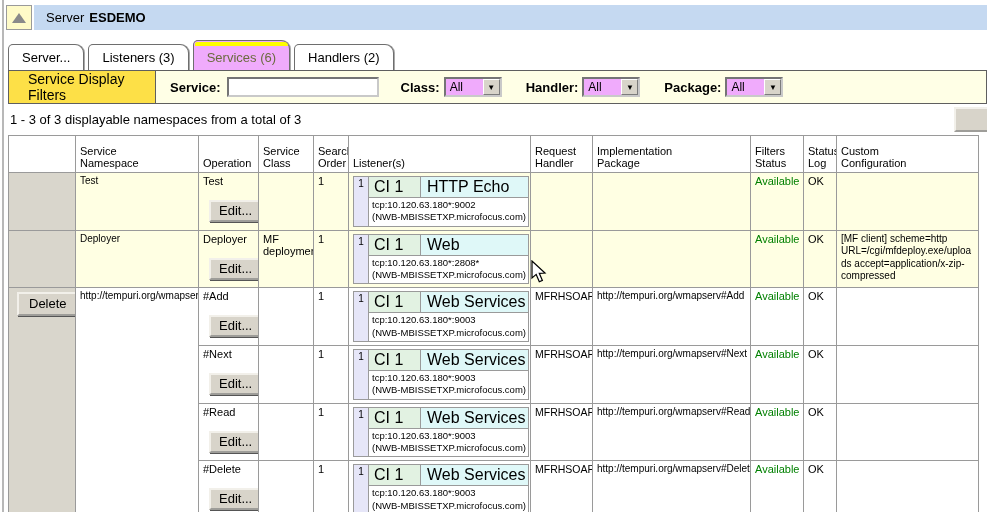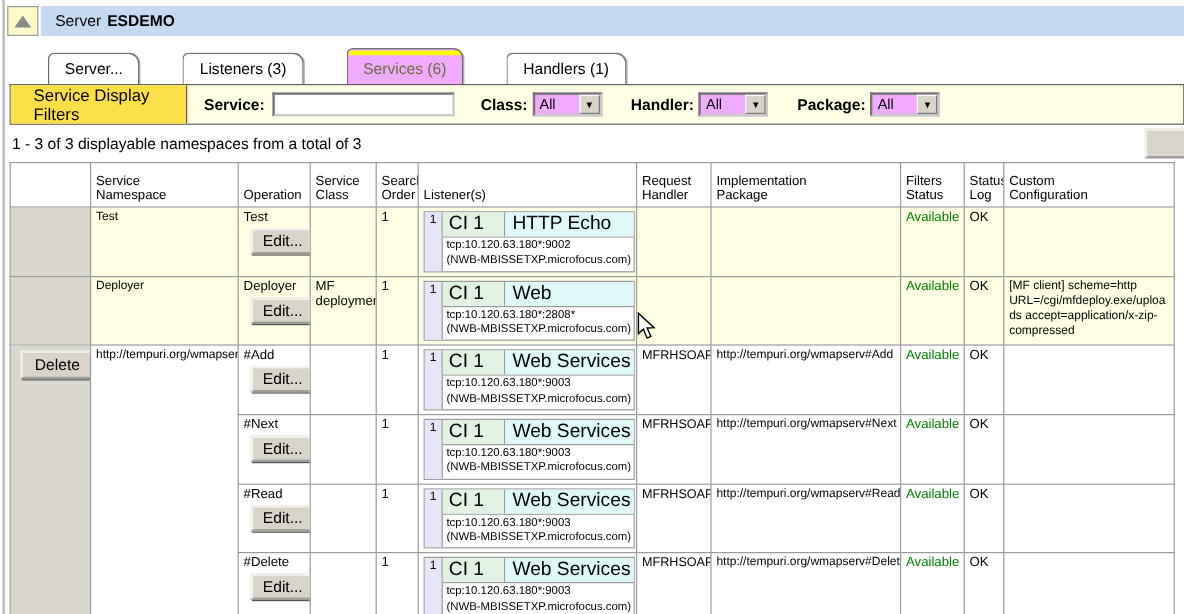--- a/index.html
+++ b/index.html
@@ -16,21 +16,21 @@
   #collapse-toggle .tri { width:0; height:0; border-left:7px solid transparent; border-right:7px solid transparent;
     border-bottom:10px solid #8a8a8a; }
   #server-bar { position:absolute; left:34px; top:5px; width:953px; height:25px; background:#C5D9F1;
     display:flex; align-items:center; padding-left:12px; font-size:13px; }
   #server-bar b { margin-left:5px; }
 
   
   #tabs { position:absolute; left:8px; top:40px; height:30px; display:flex; align-items:flex-end; gap:4px; }
   .tab { border:1px solid #6e6e6e; border-bottom:none; border-radius:5px 9px 0 0; background:#fff;
     height:26px; padding:0 13px; display:flex; align-items:center; font-size:13px; position:relative;
-    box-shadow:1px 0 0 #aaa; cursor:default;margin-left:32px; }
+    box-shadow:1px 0 0 #aaa; cursor:default; }
   .tab.selected { height:30px; background:#f0abfc; color:#6b6b3f; padding-top:4px; }
   .tab.selected .stripe { position:absolute; left:1px; right:1px; top:1px; height:4px; background:#FFFF00;
     border-radius:4px 8px 0 0; }
 
   
   #filter-bar { position:absolute; left:8px; top:70px; width:979px; height:34px; background:#FFFFE6;
     border:1px solid #5f5f5f; display:flex; align-items:center; }
   #filter-panel-label { width:147px; height:100%; background:#fde047; border-right:1px solid #5f5f5f;
     display:flex; align-items:center; padding-left:19px; font-size:14px; }
   .flabel { font-weight:bold; font-size:13px; }
@@ -67,21 +67,21 @@
   td.ns { font-size:10px; white-space:nowrap; }
   td.impl { font-size:10px; white-space:nowrap; }
   td.rh { font-size:10.5px; }
   td.status-ok { font-size:11px; }
   .avail { color:#008000; }
   td.custom { font-size:10px; word-wrap:break-word; white-space:normal; line-height:1.25; }
 
   .op-label { display:block; font-size:11px; }
   .btn { background:#D8D4CA; border:2px outset #f2f0ea; font-family:"Liberation Sans",sans-serif;
     font-size:13px; padding:1px 8px 2px 8px; box-shadow:1px 1px 0 #555; cursor:default; }
-  .edit-btn { margin:3px 0 0 6px; }
+  .edit-btn { margin:13px 0 0 6px; }
   .delete-btn { margin:2px 0 0 4px; padding:2px 10px 3px 10px; }
   .add-btn { margin:3px 0 3px 4px; padding:2px 9px 3px 9px; }
 
   
   .lcard { border:1px solid #9a9a9a; background:#fff; display:flex; width:176px; margin:1px 0; }
   .lnum { width:15px; background:#E6E6F8; border-right:1px solid #9a9a9a; font-size:10px; text-align:center;
     padding-top:1px; }
   .lmain { flex:1; }
   .lhead { display:flex; border-bottom:1px solid #9a9a9a; font-size:16px; }
   .lchip { width:52px; background:#E2F2E2; border-right:1px solid #9a9a9a; padding:1px 0 1px 5px; }
@@ -111,21 +111,21 @@
         <span>Server...</span>
       </div>
     <div class="tab">
         <span>Listeners (3)</span>
       </div>
     <div class="tab selected">
         <span class="stripe"></span>
         <span>Services (6)</span>
       </div>
     <div class="tab">
-        <span>Handlers (1)</span>
+        <span>Handlers (2)</span>
       </div>
   </div>
 
   <div id="filter-bar">
     <div id="filter-panel-label">Service Display Filters</div>
     <span class="flabel gap14">Service:</span>
     <input id="service-filter-input" class="tin" type="text" value="" style="">
     <span class="flabel gap22">Class:</span>
     <span class="combo">
       <span class="val">All</span>

